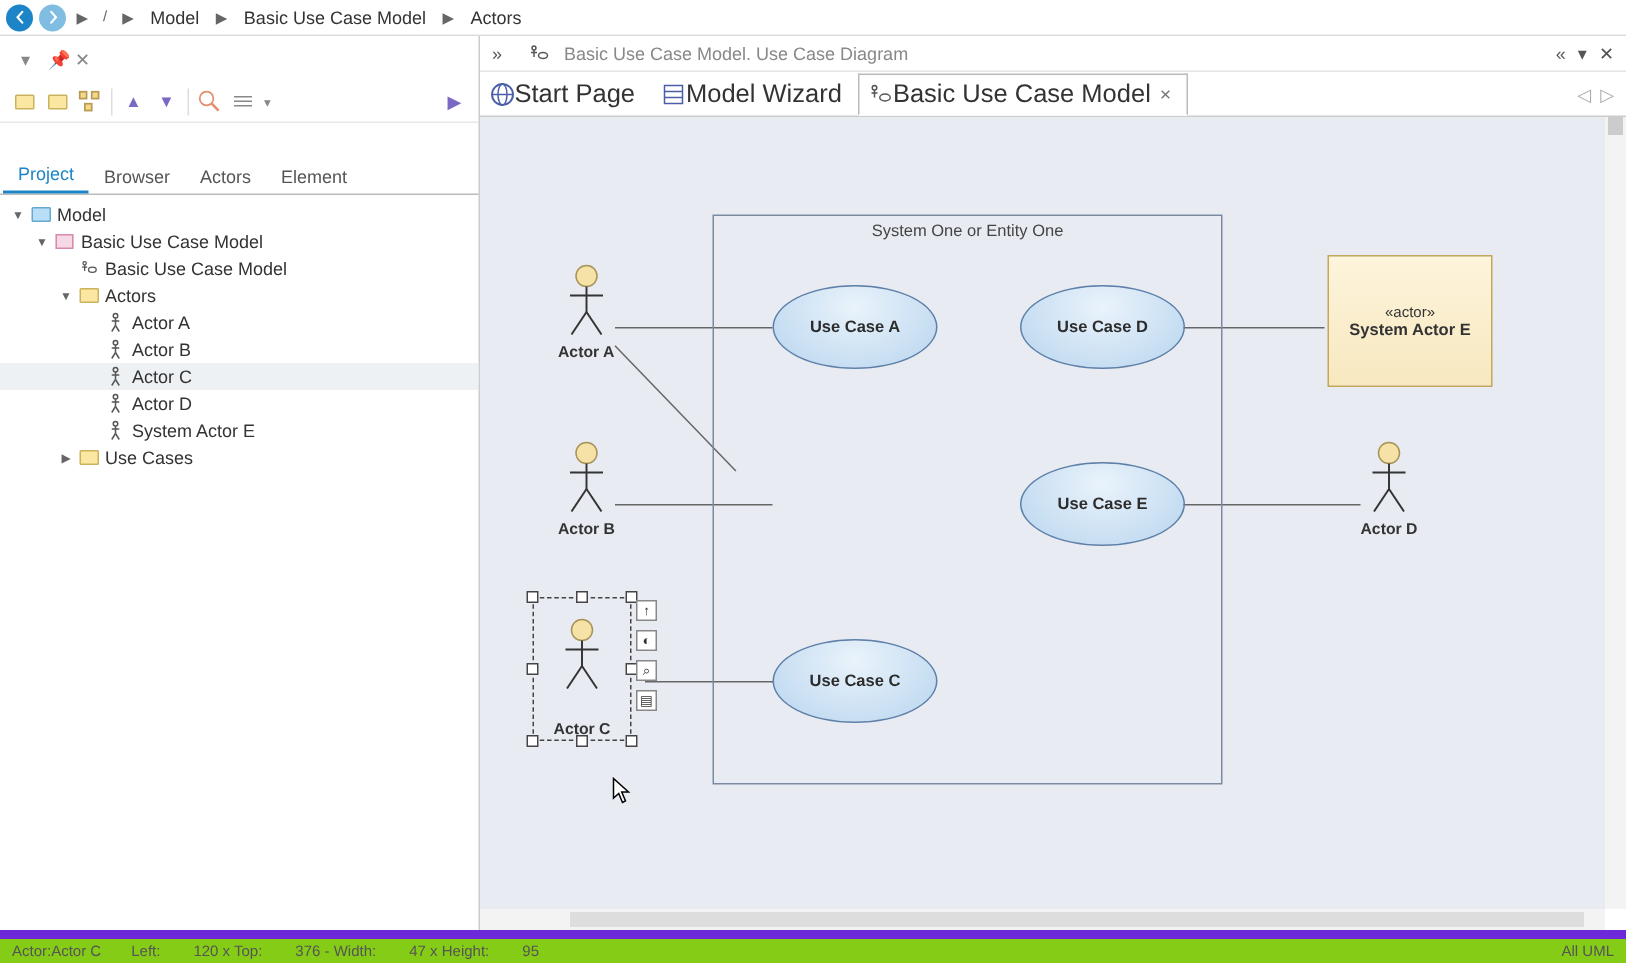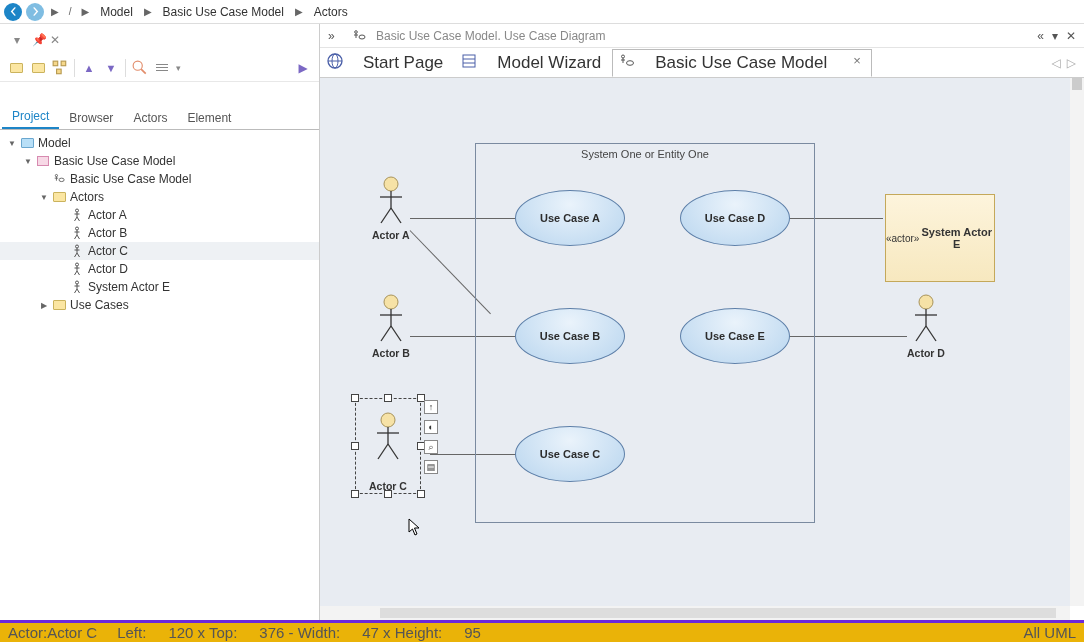--- a/index.html
+++ b/index.html
@@ -38,44 +38,44 @@
 .ico-folder { width: 13px; height: 10px; background: #fbe6a2; border: 1px solid #cbb35d; border-radius: 1px; }
 .ico-folder.blue { background: #b8dff7; border-color: #6aa7cf; }
 .ico-pkg { width: 12px; height: 10px; background: #f7d9e6; border: 1px solid #d78ab0; }
 .ico-actor svg,.ico-diagram svg { width: 12px; height: 14px; }
 .right-panel { flex: 1; display: flex; flex-direction: column; min-width: 0; }
 .diagram-bar { height: 24px; background: #fff; display: flex; align-items: center; padding: 0 8px; gap: 10px; border-bottom: 1px solid #e4e4e4; }
 .db-icon { width: 14px; height: 14px; color: #555; }
 .db-text { color: #888; font-size: 12px; }
 .db-right { margin-left: auto; display: flex; gap: 8px; color: #555; }
 .tabstrip { height: 30px; background: #fff; display: flex; align-items: center; border-bottom: 1px solid #ccc; }
-.big-tab { display: flex; align-items: flex-start; padding: 3px 10px 3px 6px; font-size: 17px; color: #333; border: 1px solid transparent; gap: 20px; }
+.big-tab { display: flex; align-items: center; padding: 3px 10px 3px 6px; font-size: 17px; color: #333; border: 1px solid transparent; gap: 0; }
 .big-tab.active { border: 1px solid #bbb; border-bottom: 1px solid #fff; background: #fff; }
 .big-tab .close { font-size: 13px; color: #777; margin-left: 6px; }
 .big-tab-icon { width: 16px; height: 16px; }
 .tab-nav { margin-left: auto; display: flex; gap: 6px; padding-right: 8px; color: #aaa; }
 .canvas-wrap { flex: 1; position: relative; overflow: hidden; }
 .canvas-scroll { position: absolute; inset: 0 14px 14px 0; background: #e8ecf2; }
 .vscroll { position: absolute; right: 0; top: 0; bottom: 14px; width: 14px; background: #f3f3f3; }
 .vscroll .thumb-top { position: absolute; top: 0; left: 2px; right: 2px; height: 12px; background: #ccc; }
 .hscroll { position: absolute; left: 0; right: 14px; bottom: 0; height: 14px; background: #f3f3f3; }
 .hscroll .track { position: absolute; left: 60px; right: 14px; top: 2px; bottom: 2px; background: #ddd; }
-.statusbar { height: 22px; border-top: 3px solid #6d28d9; background: #eab308; display: flex; align-items: center; padding: 0 8px; gap: 6px; color: #555; font-size: 15px; }
+.statusbar { height: 22px; border-top: 6px solid #6d28d9; background: #84cc16; display: flex; align-items: center; padding: 0 8px; gap: 6px; color: #555; font-size: 10px; }
 .statusbar .right { margin-left: auto; }
 
 .diagram { position: absolute; inset: 0; }
 .system-boundary { position: absolute; left: 155px; top: 65px; width: 340px; height: 380px; border: 1px solid #7a8aa0; }
 .boundary-title { text-align: center; font-size: 11px; color: #444; padding: 4px 0; }
 .usecase { position: absolute; width: 110px; height: 56px; border: 1px solid #5d7fa8; border-radius: 50%; background: radial-gradient(ellipse at 50% 25%, #eaf3fb, #c2dbf1 80%); display: flex; align-items: center; justify-content: center; font-size: 11px; font-weight: 600; color: #2c2c2c; }
 .actor { position: absolute; text-align: center; }
 .actor-fig { width: 26px; height: 48px; margin: 0 auto; }
 .actor-label { font-size: 10.5px; font-weight: 600; color: #333; margin-top: 2px; }
 .actor-head { fill: #f6e2a6; stroke: #a8935a; stroke-width: 1; }
 .actor-body { stroke: #333; stroke-width: 1.3; fill: none; }
-.sys-actor-box { position: absolute; left: 565px; top: 92px; width: 110px; height: 88px; background: linear-gradient(#fdf4dc,#f7e8bf); border: 1px solid #c4a85a; display: flex; flex-direction: row; align-items: center; justify-content: center; font-size: 11px; font-weight: 600; text-align: center; margin-top: 24px; }
+.sys-actor-box { position: absolute; left: 565px; top: 92px; width: 110px; height: 88px; background: linear-gradient(#fdf4dc,#f7e8bf); border: 1px solid #c4a85a; display: flex; flex-direction: column; align-items: center; justify-content: center; font-size: 11px; font-weight: 600; text-align: center; }
 .sys-actor-box .stereo { font-weight: 400; font-size: 10px; }
 .connector { position: absolute; background: #666; }
 .connector.h { height: 1px; }
 .actor-c-sel { position: absolute; left: 35px; top: 320px; width: 66px; height: 96px; }
 .hatched { border: 1px dashed #444; }
 .sel-handle { position: absolute; width: 8px; height: 8px; background: #fff; border: 1px solid #444; }
 .sel-tools { position: absolute; left: 104px; top: 322px; display: flex; flex-direction: column; gap: 6px; }
 .sel-tools span { width: 14px; height: 14px; border: 1px solid #888; background: #fff; font-size: 9px; display: flex; align-items: center; justify-content: center; }
 .cursor-arrow { position: absolute; left: 88px; top: 440px; }
 </style>
@@ -319,21 +319,20 @@
           <div class="connector h" style="left:90px;top:258px;width:105px"></div>
           <div class="connector h" style="left:110px;top:376px;width:90px"></div>
           <div class="connector h" style="left:465px;top:140px;width:98px"></div>
           <div class="connector h" style="left:465px;top:258px;width:122px"></div>
 
           <div class="system-boundary">
             <div class="boundary-title">System One or Entity One</div>
           </div>
 
           <div class="usecase" style="left:195px;top:112px">Use Case A</div>
-          <div class="usecase" style="left:195px;top:230px">Use Case B</div>
           <div class="usecase" style="left:195px;top:348px">Use Case C</div>
           <div class="usecase" style="left:360px;top:112px">Use Case D</div>
           <div class="usecase" style="left:360px;top:230px">Use Case E</div>
 
           <div class="actor" style="left:52px;top:98px">
             <svg class="actor-fig" viewBox="0 0 26 48">
                 <circle class="actor-head" cx="13" cy="8" r="7"></circle>
                 <g class="actor-body">
                   <line x1="13" y1="15" x2="13" y2="32"></line>
                   <line x1="2" y1="21" x2="24" y2="21"></line>

